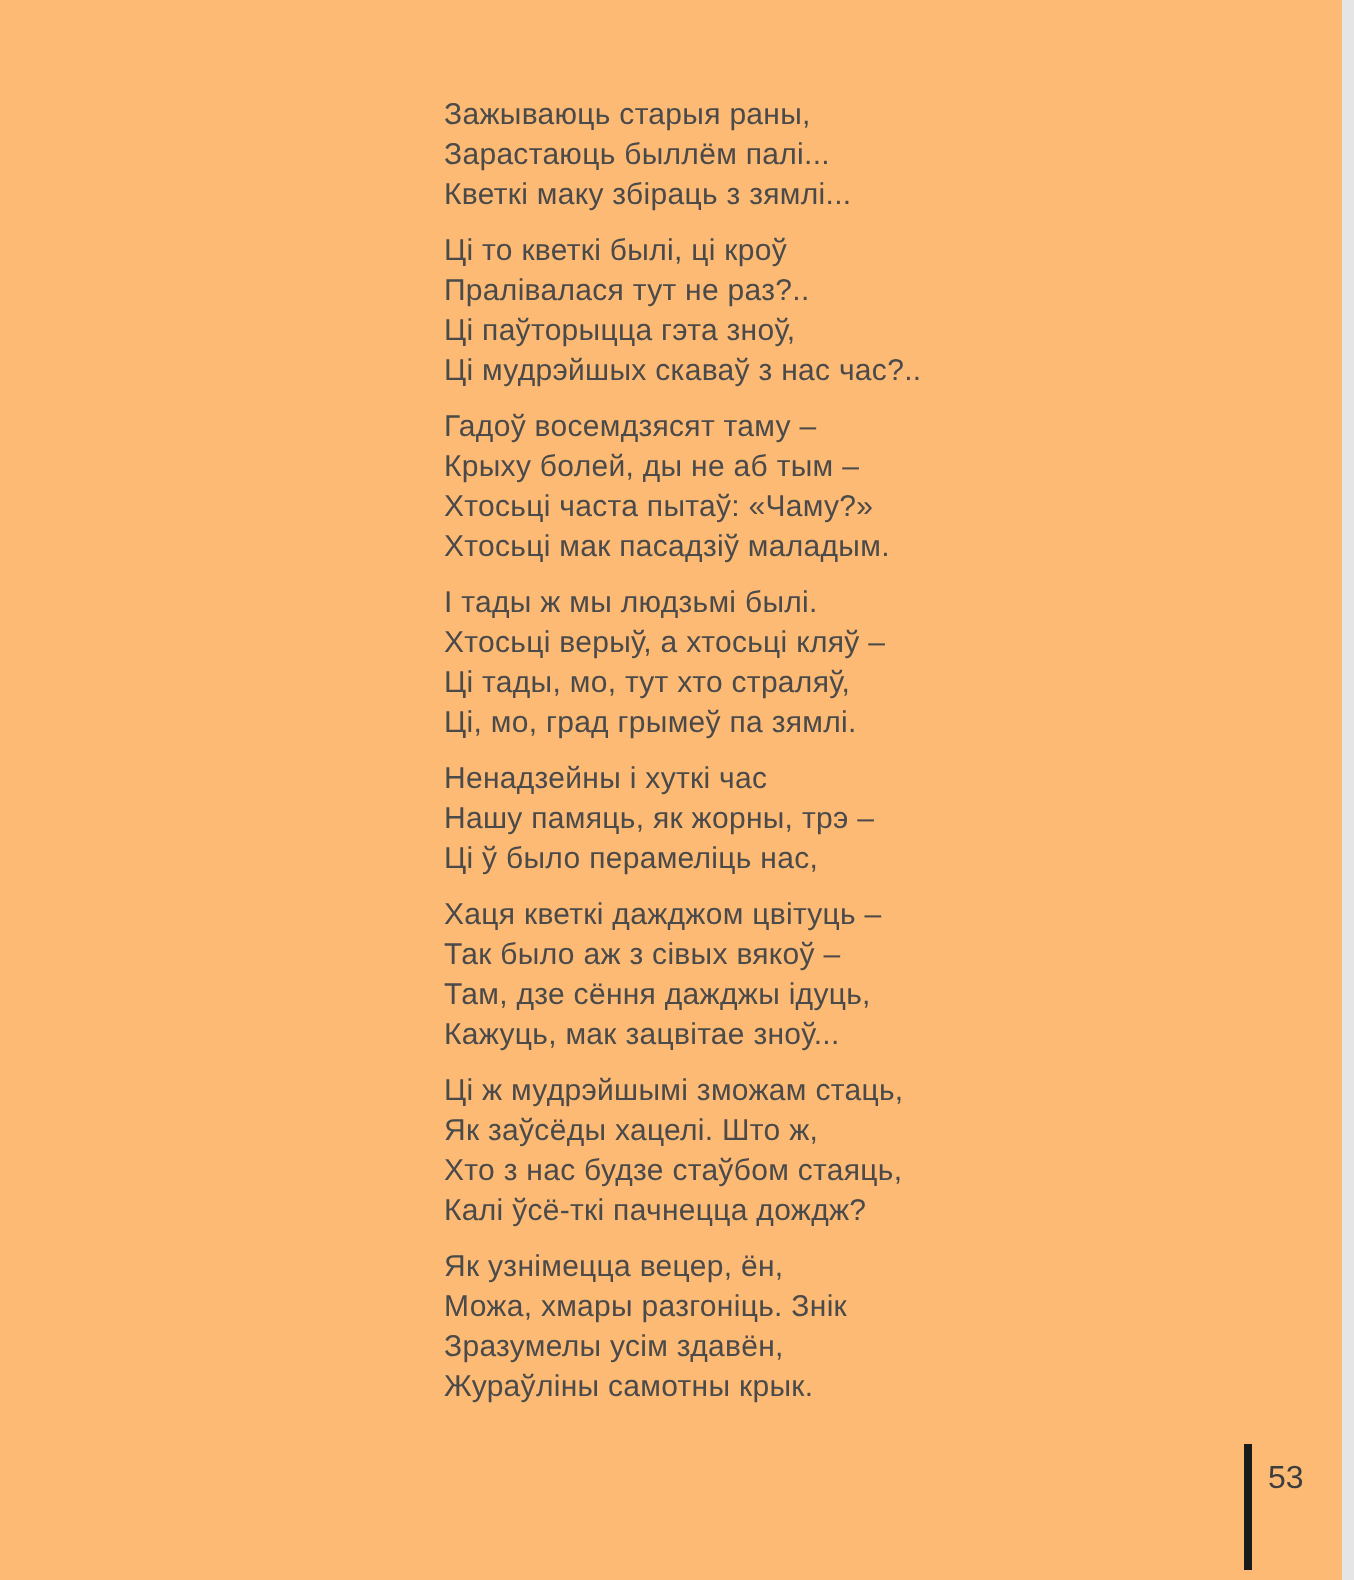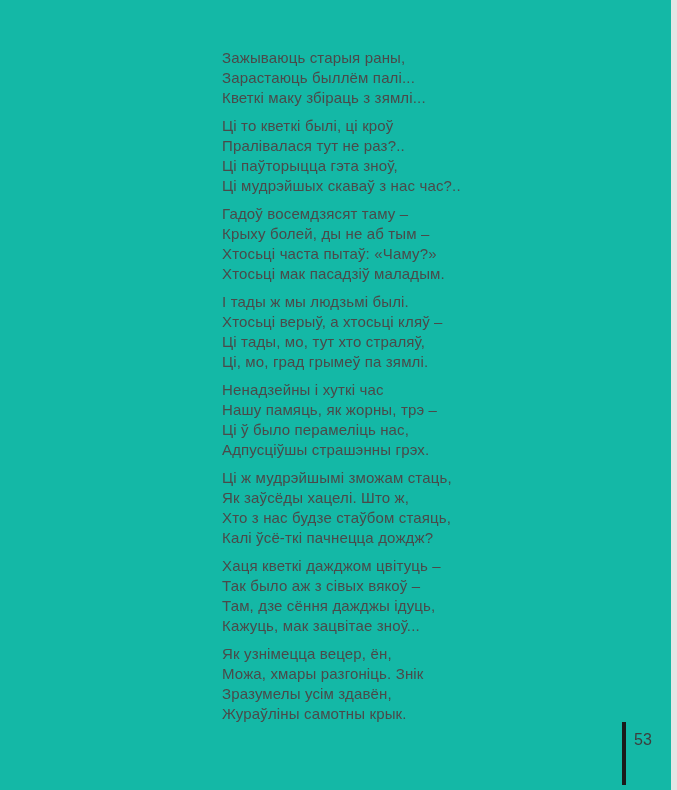--- a/index.html
+++ b/index.html
@@ -10,21 +10,21 @@
     width: 677px;
     height: 790px;
     background: #ffffff;
     font-family: "Liberation Sans", sans-serif;
     position: relative;
     overflow: hidden;
   }
   .page {
     position: absolute;
     inset: 0;
-    background: #14b8a6;
+    background: #fdba74;
     text-decoration: underline;
   }
   
   .page-edge {
     position: absolute;
     top: 0;
     right: 0;
     width: 6px;
     height: 790px;
     background: #e5e5e5;
@@ -98,35 +98,34 @@
       <p class="line">І тады ж мы людзьмі былі.</p>
       <p class="line">Хтосьці верыў, а хтосьці кляў –</p>
       <p class="line">Ці тады, мо, тут хто страляў,</p>
       <p class="line">Ці, мо, град грымеў па зямлі.</p>
     </div>
 
     <div class="stanza">
       <p class="line">Ненадзейны і хуткі час</p>
       <p class="line">Нашу памяць, як жорны, трэ –</p>
       <p class="line">Ці ў было перамеліць нас,</p>
-      <p class="line">Адпусціўшы страшэнны грэх.</p>
+    </div>
+
+    <div class="stanza">
+      <p class="line">Хаця кветкі дажджом цвітуць –</p>
+      <p class="line">Так было аж з сівых вякоў –</p>
+      <p class="line">Там, дзе сёння дажджы ідуць,</p>
+      <p class="line">Кажуць, мак зацвітае зноў...</p>
     </div>
 
     <div class="stanza">
       <p class="line">Ці ж мудрэйшымі зможам стаць,</p>
       <p class="line">Як заўсёды хацелі. Што ж,</p>
       <p class="line">Хто з нас будзе стаўбом стаяць,</p>
       <p class="line">Калі ўсё-ткі пачнецца дождж?</p>
-    </div>
-
-    <div class="stanza">
-      <p class="line">Хаця кветкі дажджом цвітуць –</p>
-      <p class="line">Так было аж з сівых вякоў –</p>
-      <p class="line">Там, дзе сёння дажджы ідуць,</p>
-      <p class="line">Кажуць, мак зацвітае зноў...</p>
     </div>
 
     <div class="stanza">
       <p class="line">Як узнімецца вецер, ён,</p>
       <p class="line">Можа, хмары разгоніць. Знік</p>
       <p class="line">Зразумелы усім здавён,</p>
       <p class="line">Жураўліны самотны крык.</p>
     </div>
 
   </main>

